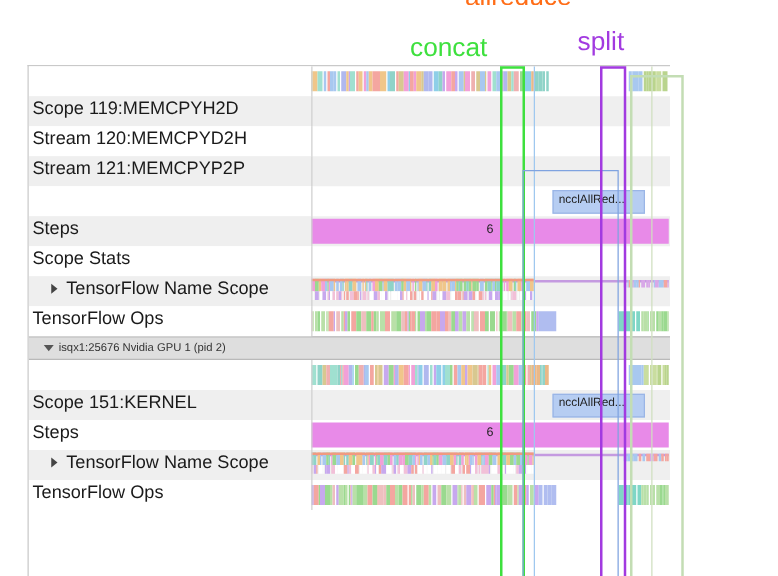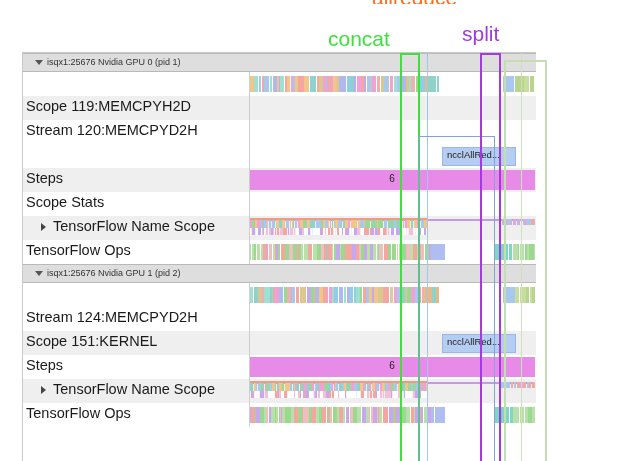--- a/index.html
+++ b/index.html
@@ -78,24 +78,20 @@
 <div id="root">
 
   <div class="anno" id="anno-orange">allreduce</div>
 
   <div class="anno" id="anno-concat">concat</div>
   <div class="anno" id="anno-split">split</div>
   <div class="anno" id="anno-nccl">nccl</div>
 
   <div id="panel">
     <div id="rows-host">
-        <div class="grp-header">
-          <span class="tri"></span>
-          <span class="gtxt">isqx1:25676 Nvidia GPU 0 (pid 1)</span>
-        </div>
         <div class="row">
           <div class="track">
             <div class="bc" style="left: 0px; width: 1px; top: 4px; height: 16px; background: rgb(216, 200, 144);"></div>
             <div class="bc" style="left: 1px; width: 4px; top: 4px; height: 16px; background: rgb(240, 198, 138);"></div>
             <div class="bc" style="left: 5px; width: 4px; top: 4px; height: 16px; background: rgb(160, 224, 208);"></div>
             <div class="bc" style="left: 10px; width: 2px; top: 4px; height: 16px; background: rgb(168, 200, 240);"></div>
             <div class="bc" style="left: 13px; width: 2px; top: 4px; height: 16px; background: rgb(244, 166, 160);"></div>
             <div class="bc" style="left: 15px; width: 3px; top: 4px; height: 16px; background: rgb(168, 200, 240);"></div>
             <div class="bc" style="left: 18px; width: 2px; top: 4px; height: 16px; background: rgb(168, 200, 240);"></div>
             <div class="bc" style="left: 21px; width: 2px; top: 4px; height: 16px; background: rgb(160, 224, 208);"></div>
@@ -173,20 +169,26 @@
         <div class="row alt">
           <div class="track"></div>
           <div class="lblbg g"></div>
           <div class="lbl"><span>Scope 119:MEMCPYH2D</span></div>
           <div class="tsep"></div>
         </div>
         <div class="row">
           <div class="track"></div>
           <div class="lblbg w"></div>
           <div class="lbl"><span>Stream 120:MEMCPYD2H</span></div>
+          <div class="tsep"></div>
+        </div>
+        <div class="row alt">
+          <div class="track"></div>
+          <div class="lblbg g"></div>
+          <div class="lbl"><span>Stream 121:MEMCPYP2P</span></div>
           <div class="tsep"></div>
         </div>
         <div class="row">
           <div class="track">
             <div class="nbar" style="left: 193px; width: 72px;">
               <span class="t">ncclAllRed...</span>
             </div>
           </div>
           <div class="lblbg w"></div>
           <div class="tsep"></div>
@@ -555,26 +557,20 @@
             <div class="bc" style="left: 273px; width: 3px; top: 4px; height: 16px; background: rgb(201, 221, 159);"></div>
             <div class="bc" style="left: 276px; width: 1px; top: 4px; height: 16px; background: rgb(201, 221, 159);"></div>
             <div class="bc" style="left: 277px; width: 3px; top: 4px; height: 16px; background: rgb(185, 212, 141);"></div>
             <div class="bc" style="left: 281px; width: 2px; top: 4px; height: 16px; background: rgb(201, 221, 159);"></div>
             <div class="bc" style="left: 283px; width: 1px; top: 4px; height: 16px; background: rgb(185, 212, 141);"></div>
             <div class="bc" style="left: 284px; width: 2px; top: 4px; height: 16px; background: rgb(185, 212, 141);"></div>
           </div>
           <div class="lblbg w"></div>
           <div class="tsep"></div>
         </div>
-        <div class="row">
-          <div class="track"></div>
-          <div class="lblbg w"></div>
-          <div class="lbl"><span>Stream 124:MEMCPYD2H</span></div>
-          <div class="tsep"></div>
-        </div>
         <div class="row alt">
           <div class="track">
             <div class="nbar" style="left: 193px; width: 72px;">
               <span class="t">ncclAllRed...</span>
             </div>
           </div>
           <div class="lblbg g"></div>
           <div class="lbl"><span>Scope 151:KERNEL</span></div>
           <div class="tsep"></div>
         </div>

